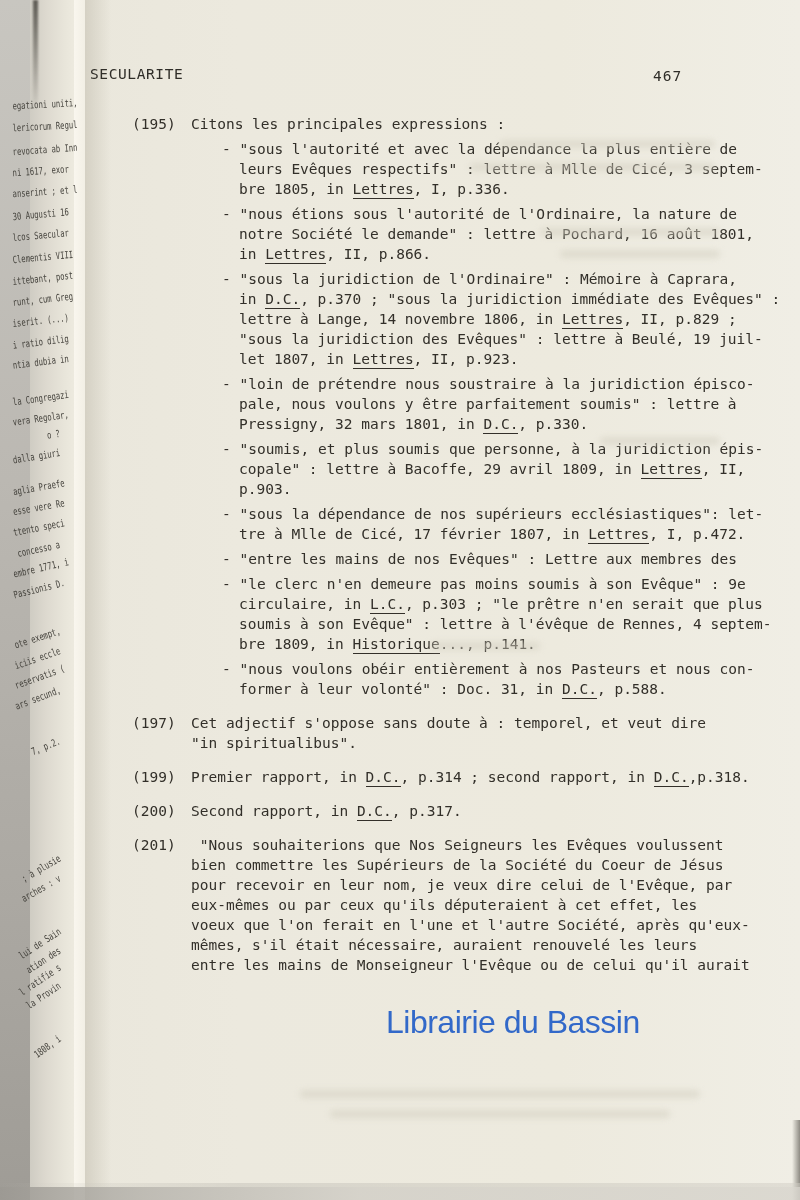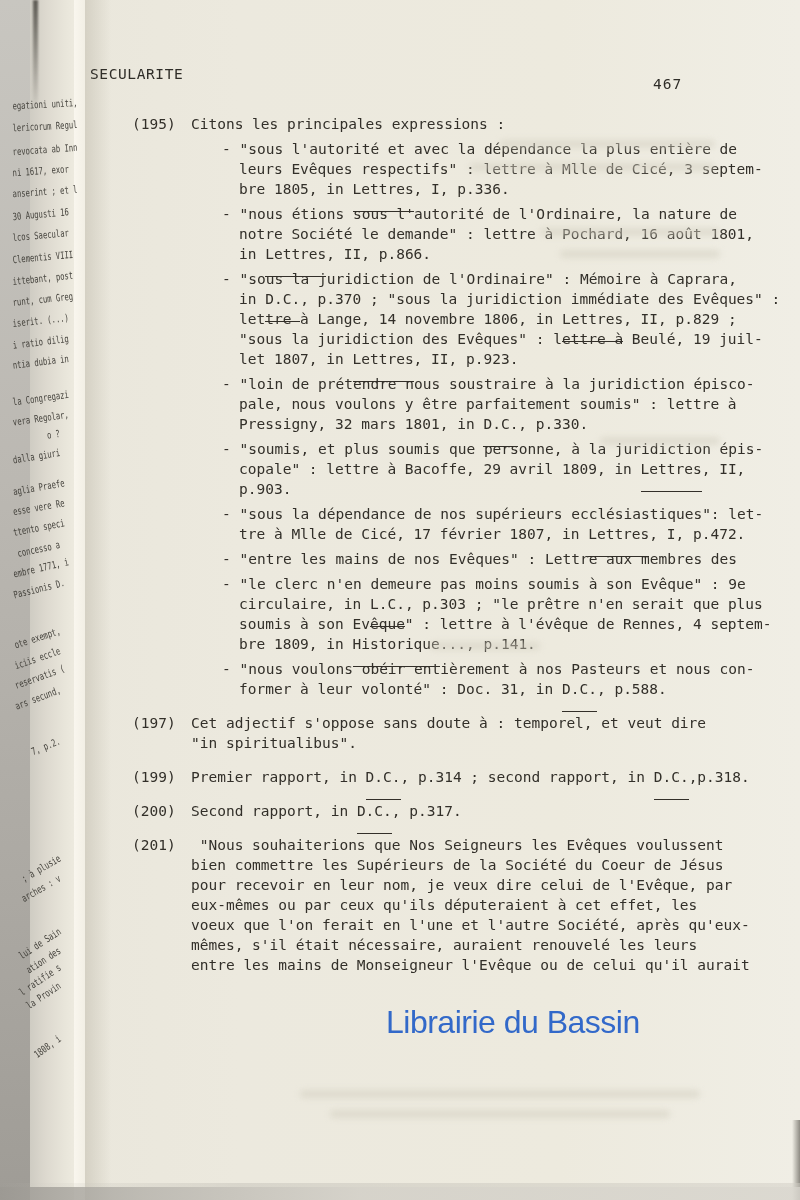--- a/index.html
+++ b/index.html
@@ -21,30 +21,30 @@
          background:linear-gradient(90deg,rgba(195,190,176,.55),rgba(236,233,222,0));}
   
   .spine{position:absolute;left:0;top:0;width:80px;height:1200px;}
   .frag{position:absolute;left:-6px;width:66px;text-align:right;
         font:10px/12px "DejaVu Sans Mono",monospace;color:#45433d;
         white-space:pre;transform-origin:100% 50%;}
   
   .header-row{position:absolute;left:0;top:64px;width:800px;height:20px;
         font:14.5px/20px "DejaVu Sans Mono",monospace;color:#2f2d28;letter-spacing:.6px;}
   .header-title{position:absolute;left:90px;top:0;white-space:pre;}
-  .page-number{position:absolute;left:653px;top:2px;letter-spacing:1px;margin-top:8px;}
+  .page-number{position:absolute;left:653px;top:2px;letter-spacing:1px;}
   .content{position:absolute;left:88px;top:100px;width:680px;color:#322f29;margin-left:44px;}
   .block{font:14.5px/20px "DejaVu Sans Mono",monospace;white-space:pre;}
   .note{margin-top:14px;display:flex;}
   .note .label{width:59px;flex:none;}
   .note .body{flex:1;}
   .quote{margin-top:5px;}
   .quote .line{margin-left:107px;}
   .quote .line:first-child{margin-left:90px;}
-  .u{border-bottom:1.5px solid #332f29;padding-bottom:14px;}
+  .u{border-bottom:1.5px solid #332f29;padding-bottom:1px;}
   
   .smudge{position:absolute;height:8px;border-radius:4px;background:#d5d1c3;
         filter:blur(3px);opacity:.6;}
   
   .watermark{position:absolute;left:386px;top:998px;
         font-family:"Liberation Sans",sans-serif;font-size:32px;line-height:48px;
         color:#2d6ce6;mix-blend-mode:multiply;opacity:.96;letter-spacing:-.5px;white-space:pre;}
   .right-edge2{position:absolute;left:792px;top:1120px;width:8px;height:80px;
         background:linear-gradient(90deg,rgba(150,147,139,0),#8e8b83);}
   .bottom-lip{position:absolute;left:0;top:1183px;width:800px;height:4px;

